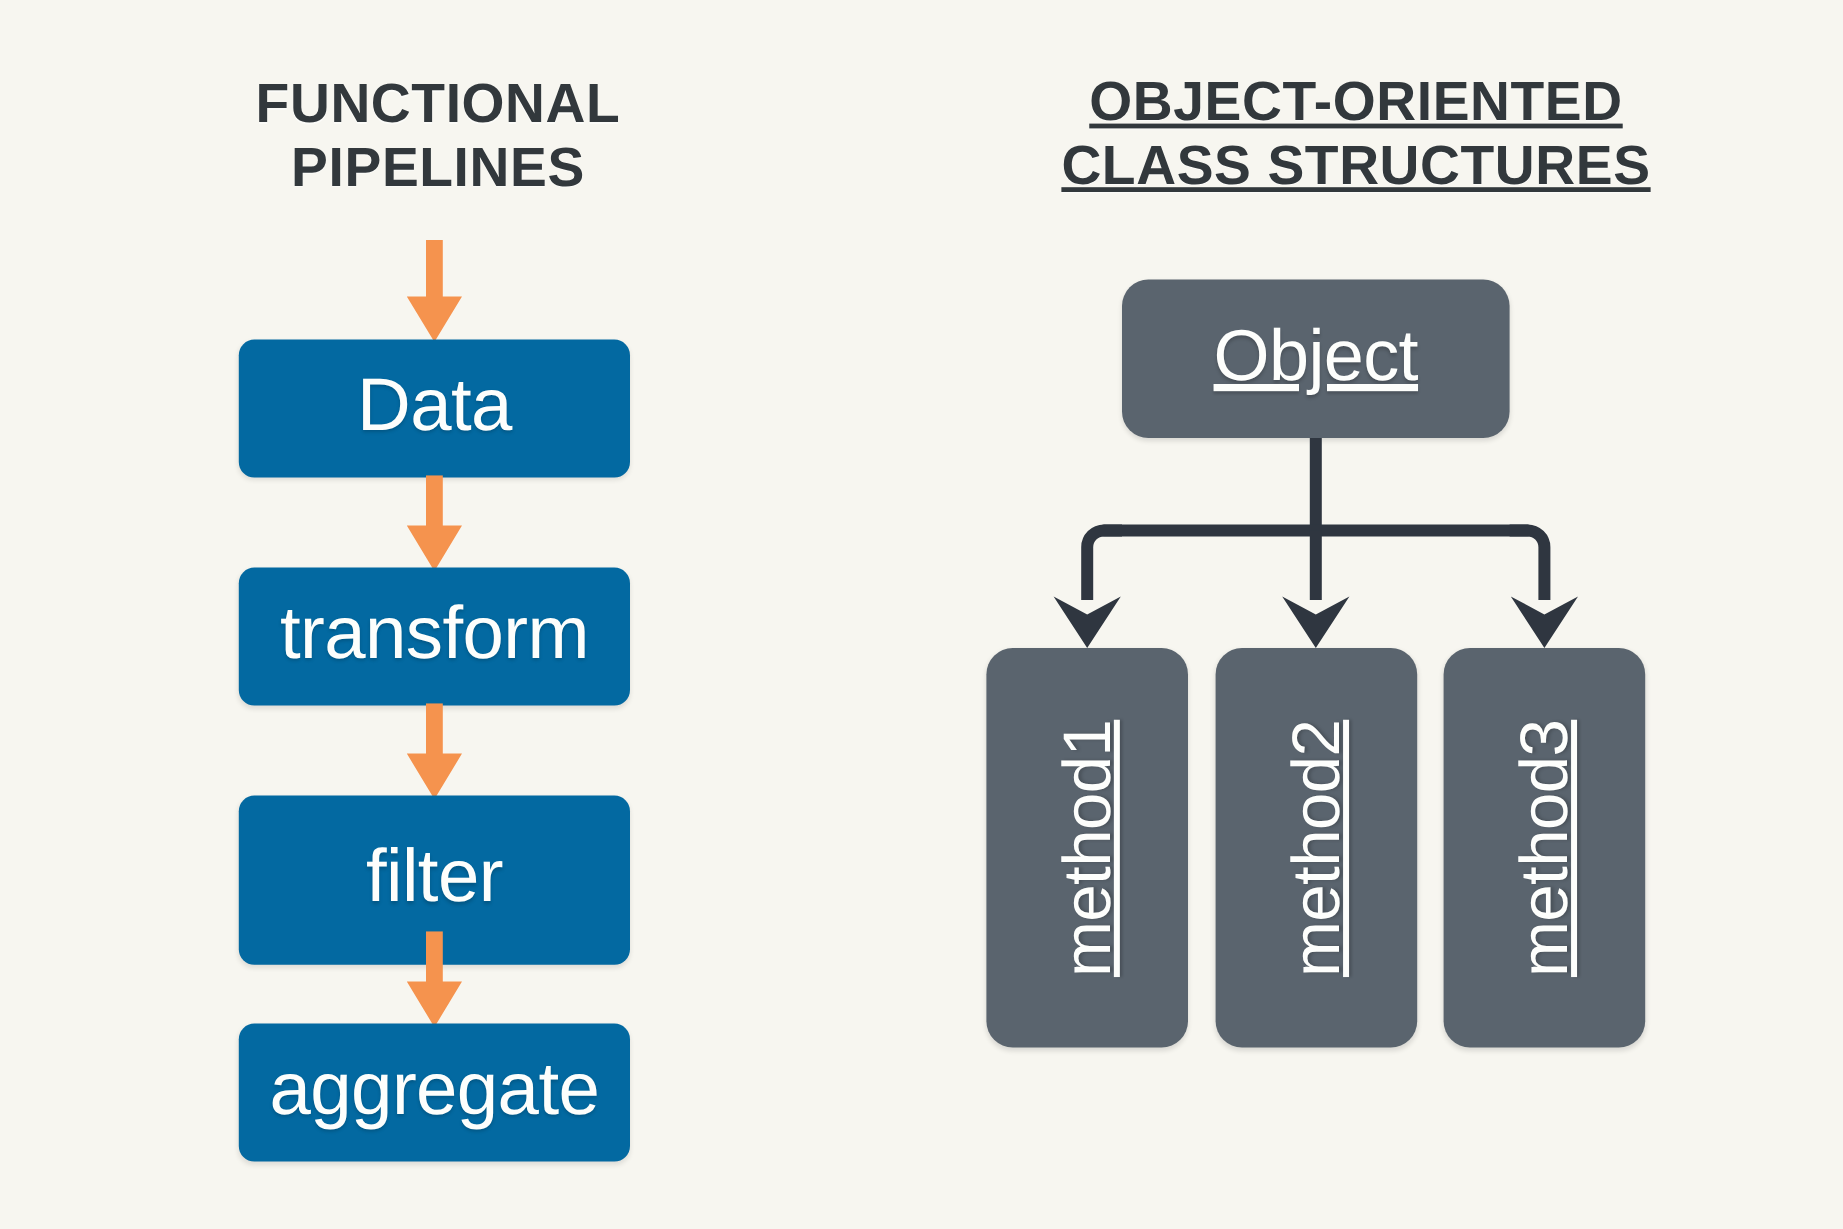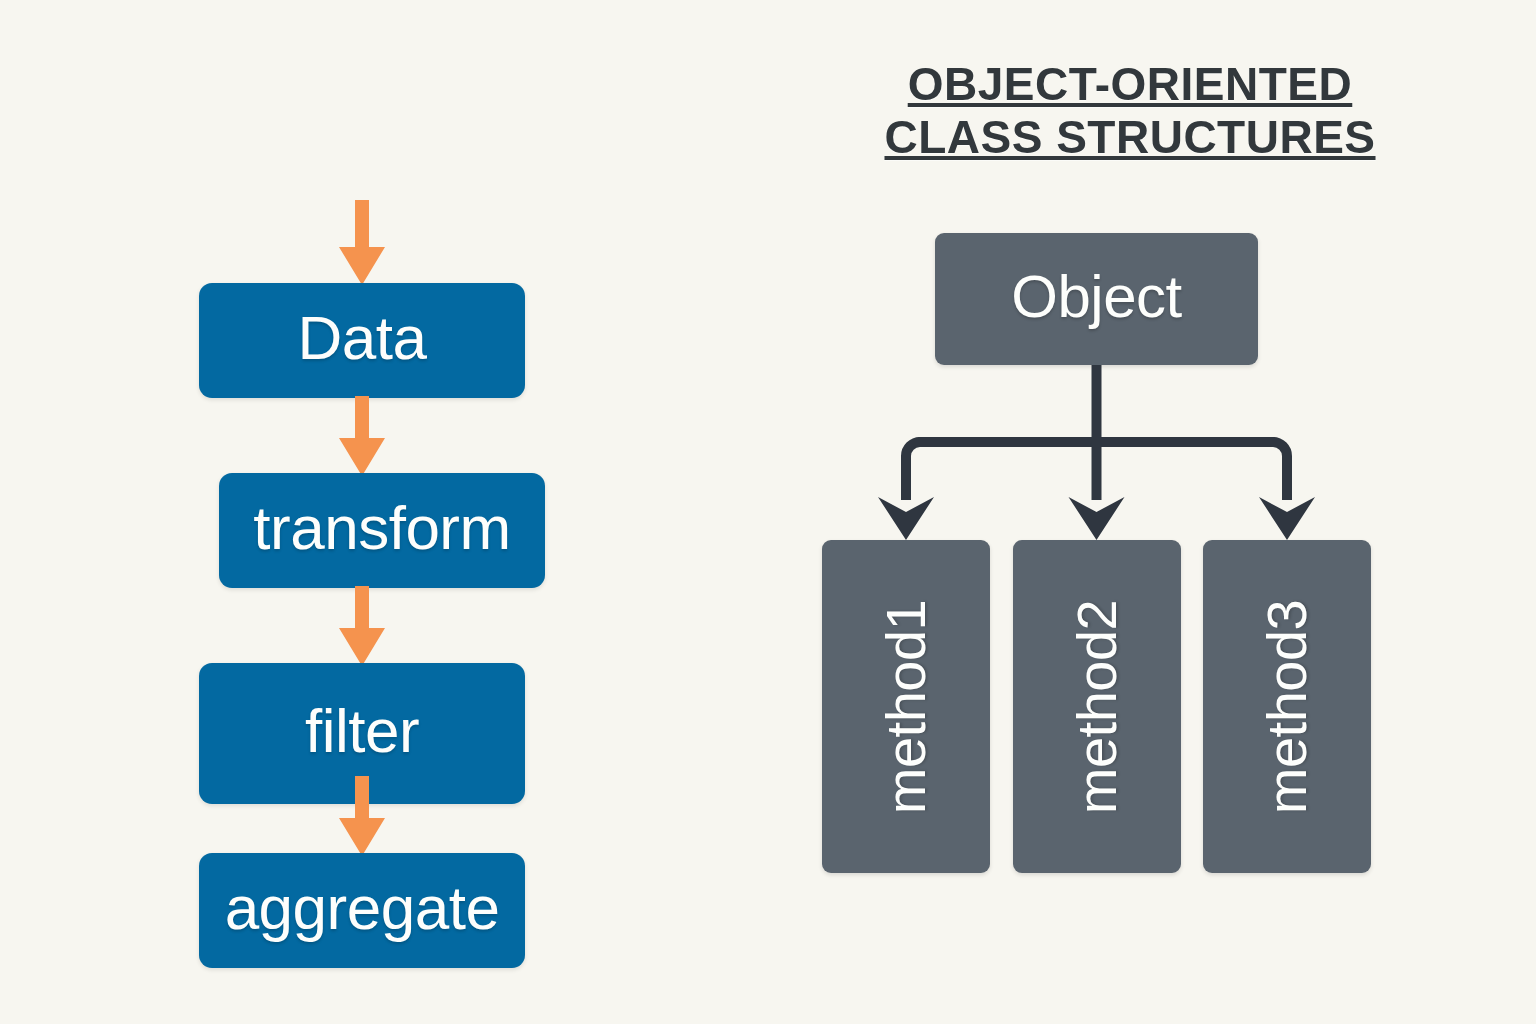--- a/index.html
+++ b/index.html
@@ -63,21 +63,21 @@
   .pipe-box span {
     display: block;
     font-size: 62px;
     font-weight: 400;
     line-height: 1;
     letter-spacing: -0.5px;
     text-shadow: 0 2px 3px rgba(0,0,0,0.18);
     padding-bottom: 6px;
   }
   #box-data      { top: 283px; height: 115px; }
-  #box-transform { top: 473px; height: 115px; margin-left: 20px; }
+  #box-transform { top: 473px; height: 115px; }
   #box-filter    { top: 663px; height: 141px; }
   #box-aggregate { top: 853px; height: 115px; }
 
   #box-transform span { font-size: 62px; }
   #box-aggregate span { font-size: 62px; }
 
   
   .orange-arrow {
     position: absolute;
     left: 339px;
@@ -85,24 +85,25 @@
   }
   #arrow-in     { top: 200px;  height: 85px; }
   #arrow-1      { top: 396px;  height: 80px; }
   #arrow-2      { top: 586px;  height: 80px; }
   #arrow-3      { top: 776px;  height: 80px; }
 
   
   .oop-box {
     position: absolute;
     background: #5a646e;
-    border-radius: 9px;
+    border-radius: 22px;
     color: #fdfefc;
     box-shadow: 0 2px 4px rgba(0,0,0,0.12);
     box-sizing: border-box;
+    text-decoration: underline;
   }
   #box-object {
     left: 935px;
     top: 233px;
     width: 323px;
     height: 132px;
     display: flex;
     align-items: center;
     justify-content: center;
   }
@@ -141,20 +142,22 @@
     width: 1536px;
     height: 1024px;
     pointer-events: none;
   }
 </style>
 </head>
 <body>
 
 <div id="canvas">
 
+  <div class="panel-title" id="title-left">FUNCTIONAL
+PIPELINES</div>
 
   <svg class="orange-arrow" id="arrow-in" viewBox="0 0 46 85" preserveAspectRatio="none">
     <path d="M16 0 H30 V47 H46 L23 85 L0 47 H16 Z" fill="#f5934e"></path>
   </svg>
 
   <div class="pipe-box" id="box-data">
     <span>Data</span>
   </div>
 
   <svg class="orange-arrow" id="arrow-1" viewBox="0 0 46 80" preserveAspectRatio="none">

